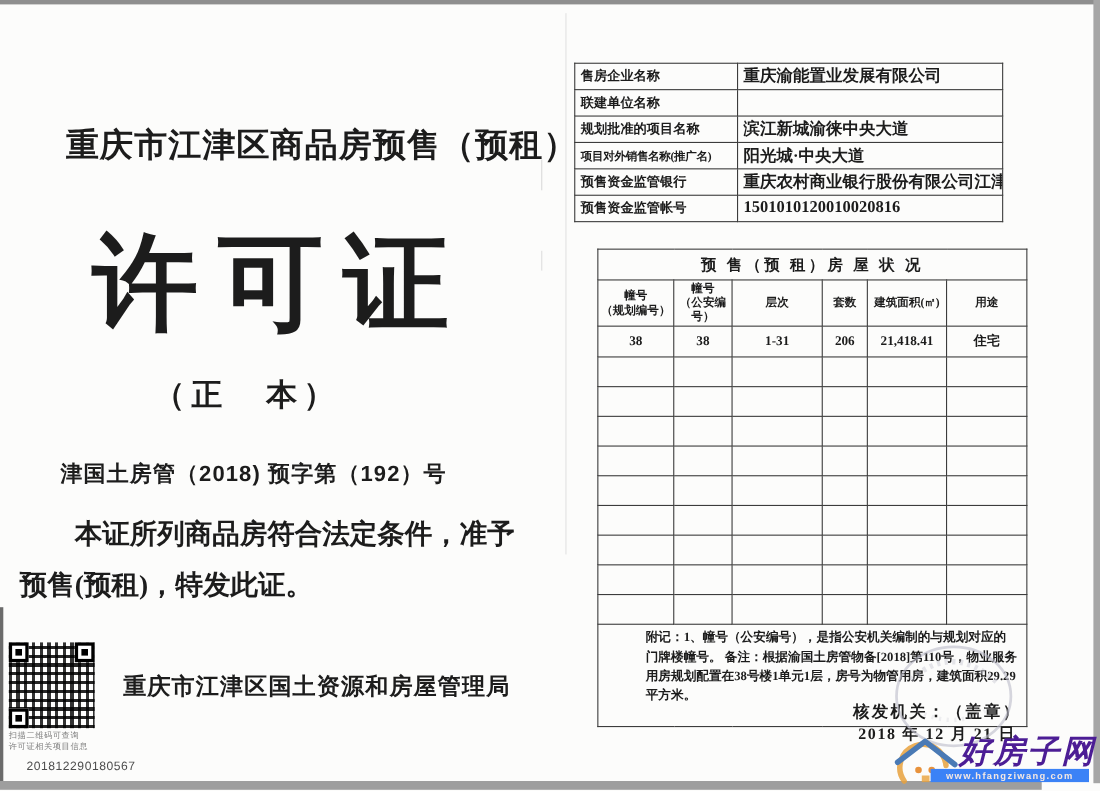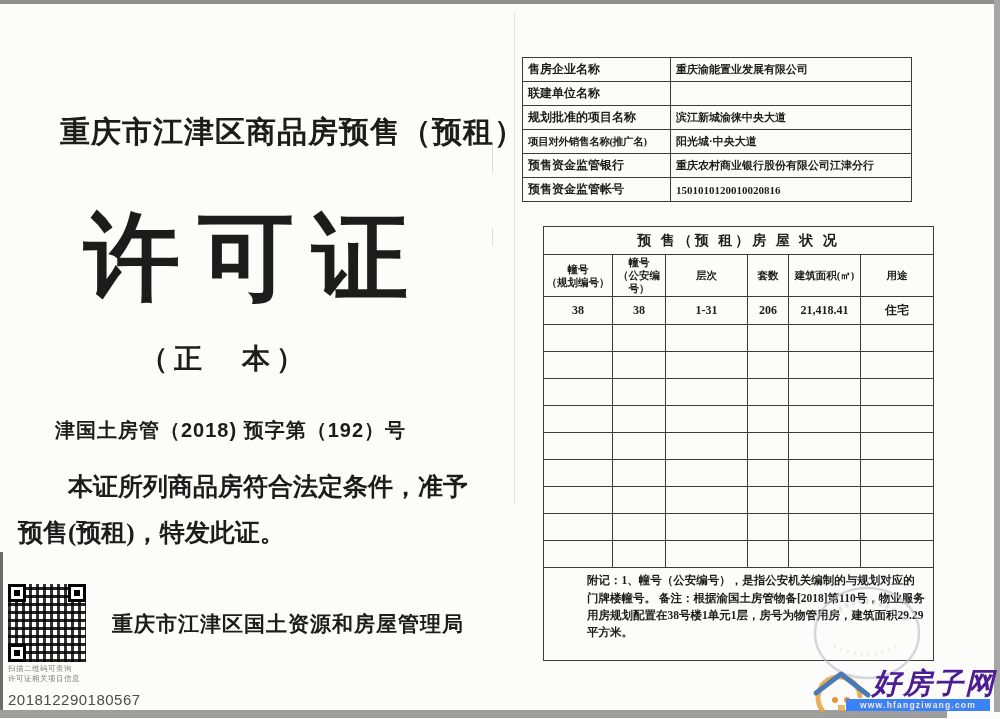--- a/index.html
+++ b/index.html
@@ -31,28 +31,28 @@
   
   .qr-box{left:8px;top:584px;width:78px;height:78px;background:
      repeating-linear-gradient(0deg,rgba(0,0,0,.85) 0 3px,transparent 3px 8px),
      repeating-linear-gradient(90deg,rgba(0,0,0,.8) 0 3px,transparent 3px 7px),
      repeating-linear-gradient(90deg,transparent 0 2px,#fff 2px 5px);
   }
   .finder{position:absolute;width:18px;height:18px;border:3px solid #000;background:#fff;box-sizing:border-box;}
   .finder::after{content:"";position:absolute;left:3px;top:3px;width:6px;height:6px;background:#000;}
   .f-tl{left:0;top:0;} .f-tr{right:0;top:0;} .f-bl{left:0;bottom:0;}
   .qr-caption{left:8px;top:664px;width:84px;font-size:7.5px;color:#7d7d7d;line-height:1.35;letter-spacing:.5px;}
-  .qr-number{left:8px;top:691px;font-size:15px;color:#4c4c4c;letter-spacing:.5px;}
+  .qr-number{left:24px;top:691px;font-size:11px;color:#4c4c4c;letter-spacing:.5px;}
 
   
   table{border-collapse:collapse;table-layout:fixed;}
   .info-table{position:absolute;left:522px;top:57px;width:390px;}
   .info-table td{border:1px solid #3c3c3c;height:23px;padding:0 5px;font-weight:bold;overflow:hidden;white-space:nowrap;}
   .info-label{width:137px;font-size:12px;}
-  .info-value{font-size:11px;}
+  .info-value{font-size:15px;}
   .tight{font-size:10.5px !important;letter-spacing:-.3px;}
 
   .status-table{position:absolute;left:543px;top:226px;width:390px;}
   .status-table td{border:1px solid #3c3c3c;text-align:center;font-weight:bold;overflow:hidden;}
   .st-title{height:25px;font-size:14px;letter-spacing:3px;}
   .st-head td{height:33px;font-size:10.5px;white-space:pre-line;line-height:1.25;}
   .st-data td{height:25px;font-size:12px;}
   .st-empty td{height:24px;}
   .st-notes{height:90px;vertical-align:top !important;text-align:left !important;}
   .st-notes .notes-inner{padding:3px 6px;font-size:11.5px;line-height:1.5;font-weight:bold;margin-left:36px;}
@@ -240,20 +240,24 @@
       <td class="st-notes" colspan="6">
         <div class="notes-inner">
           <span>附记：1、幢号（公安编号），是指公安机关编制的与规划对应的门牌楼幢号。</span>
           <span>备注：根据渝国土房管物备[2018]第110号，物业服务用房规划配置在38号楼1单元1层，房号为物管用房，建筑面积29.29平方米。</span>
         </div>
       </td>
     </tr>
   </tbody>
     </table>
 
+  <div class="abs issue-block">
+    <div class="issue-line1">核发机关：（盖章）</div>
+    <div class="issue-line2">2018 年 12 月 21 日</div>
+  </div>
 
   <svg class="abs seal" viewBox="0 0 135 115">
     <ellipse cx="67" cy="57" rx="52" ry="45" fill="none" stroke="#bcbcca" stroke-width="2.5"></ellipse>
     <path d="M28 42 Q 66 8 106 44" fill="none" stroke="#c3c3d0" stroke-width="5" stroke-dasharray="3 4" opacity="0.7"></path>
     <path d="M34 70 Q 67 88 100 68" fill="none" stroke="#cdcdd8" stroke-width="4" stroke-dasharray="2 5" opacity="0.5"></path>
   </svg>
 
   <div class="abs wm">
     <svg width="70" height="48" viewBox="0 0 70 48">
       <path d="M14 44 A 21 21 0 1 1 52 30" fill="none" stroke="#e8a13c" stroke-width="5" stroke-linecap="round" opacity="0.85"></path>

